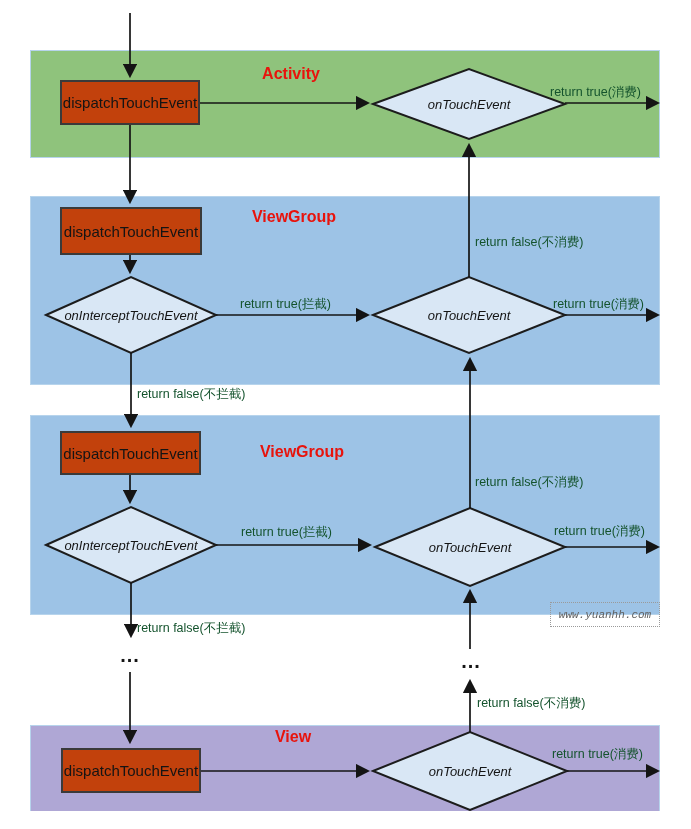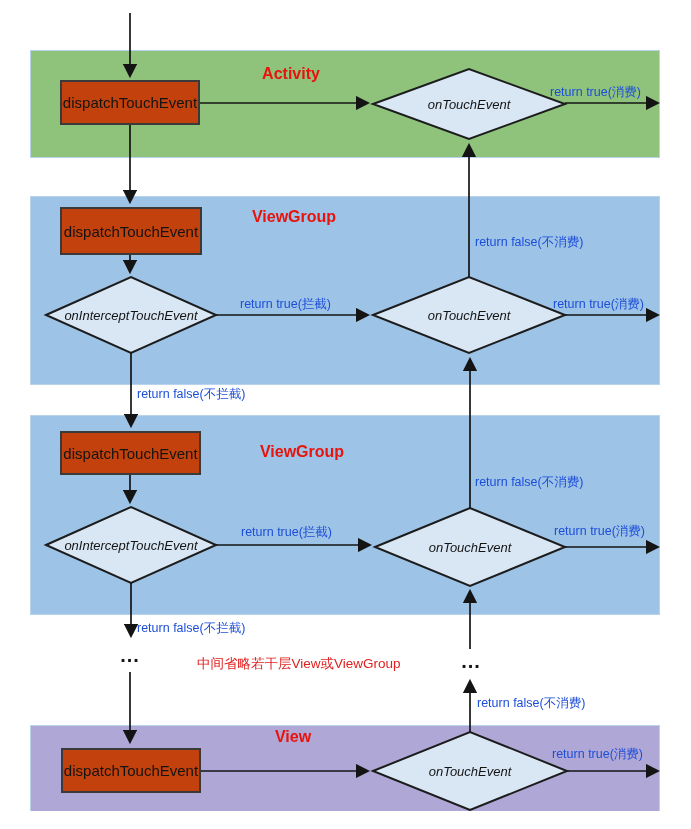--- a/index.html
+++ b/index.html
@@ -43,21 +43,21 @@
     font-size:13px; color:#141414; white-space:nowrap;font-style:italic;
   }
   .d-act-ot  { left:469px; top:104px; }
   .d-vg1-it  { left:131px; top:315px; }
   .d-vg1-ot  { left:469px; top:315px; }
   .d-vg2-it  { left:131px; top:545px; }
   .d-vg2-ot  { left:470px; top:547px; }
   .d-view-ot { left:470px; top:771px; }
 
   .edge-label {
-    position:absolute; font-size:12.5px; color:#1d4ed8; white-space:nowrap;
+    position:absolute; font-size:12.5px; color:#14532d; white-space:nowrap;
   }
   .l-act-consume   { left:550px; top:84px; }
   .l-vg1-notcons   { left:475px; top:234px; }
   .l-vg1-intercept { left:240px; top:296px; }
   .l-vg1-consume   { left:553px; top:296px; }
   .l-vg1-notint    { left:137px; top:386px; }
   .l-vg2-notcons   { left:475px; top:474px; }
   .l-vg2-intercept { left:241px; top:524px; }
   .l-vg2-consume   { left:554px; top:523px; }
   .l-vg2-notint    { left:137px; top:620px; }
@@ -167,16 +167,18 @@
   <div class="edge-label l-vg2-notcons">return false(不消费)</div>
   <div class="edge-label l-vg2-intercept">return true(拦截)</div>
   <div class="edge-label l-vg2-consume">return true(消费)</div>
   <div class="edge-label l-vg2-notint">return false(不拦截)</div>
   <div class="edge-label l-view-notcons">return false(不消费)</div>
   <div class="edge-label l-view-consume">return true(消费)</div>
 
   <div class="ellipsis e-left">...</div>
   <div class="ellipsis e-right">...</div>
 
-  <div class="middle-note">中间省略若干层View或ViewGroup</div>
 
+  <div class="watermark">
+    <span>www.yuanhh.com</span>
+  </div>
 
 </div>
 
 </body></html>

